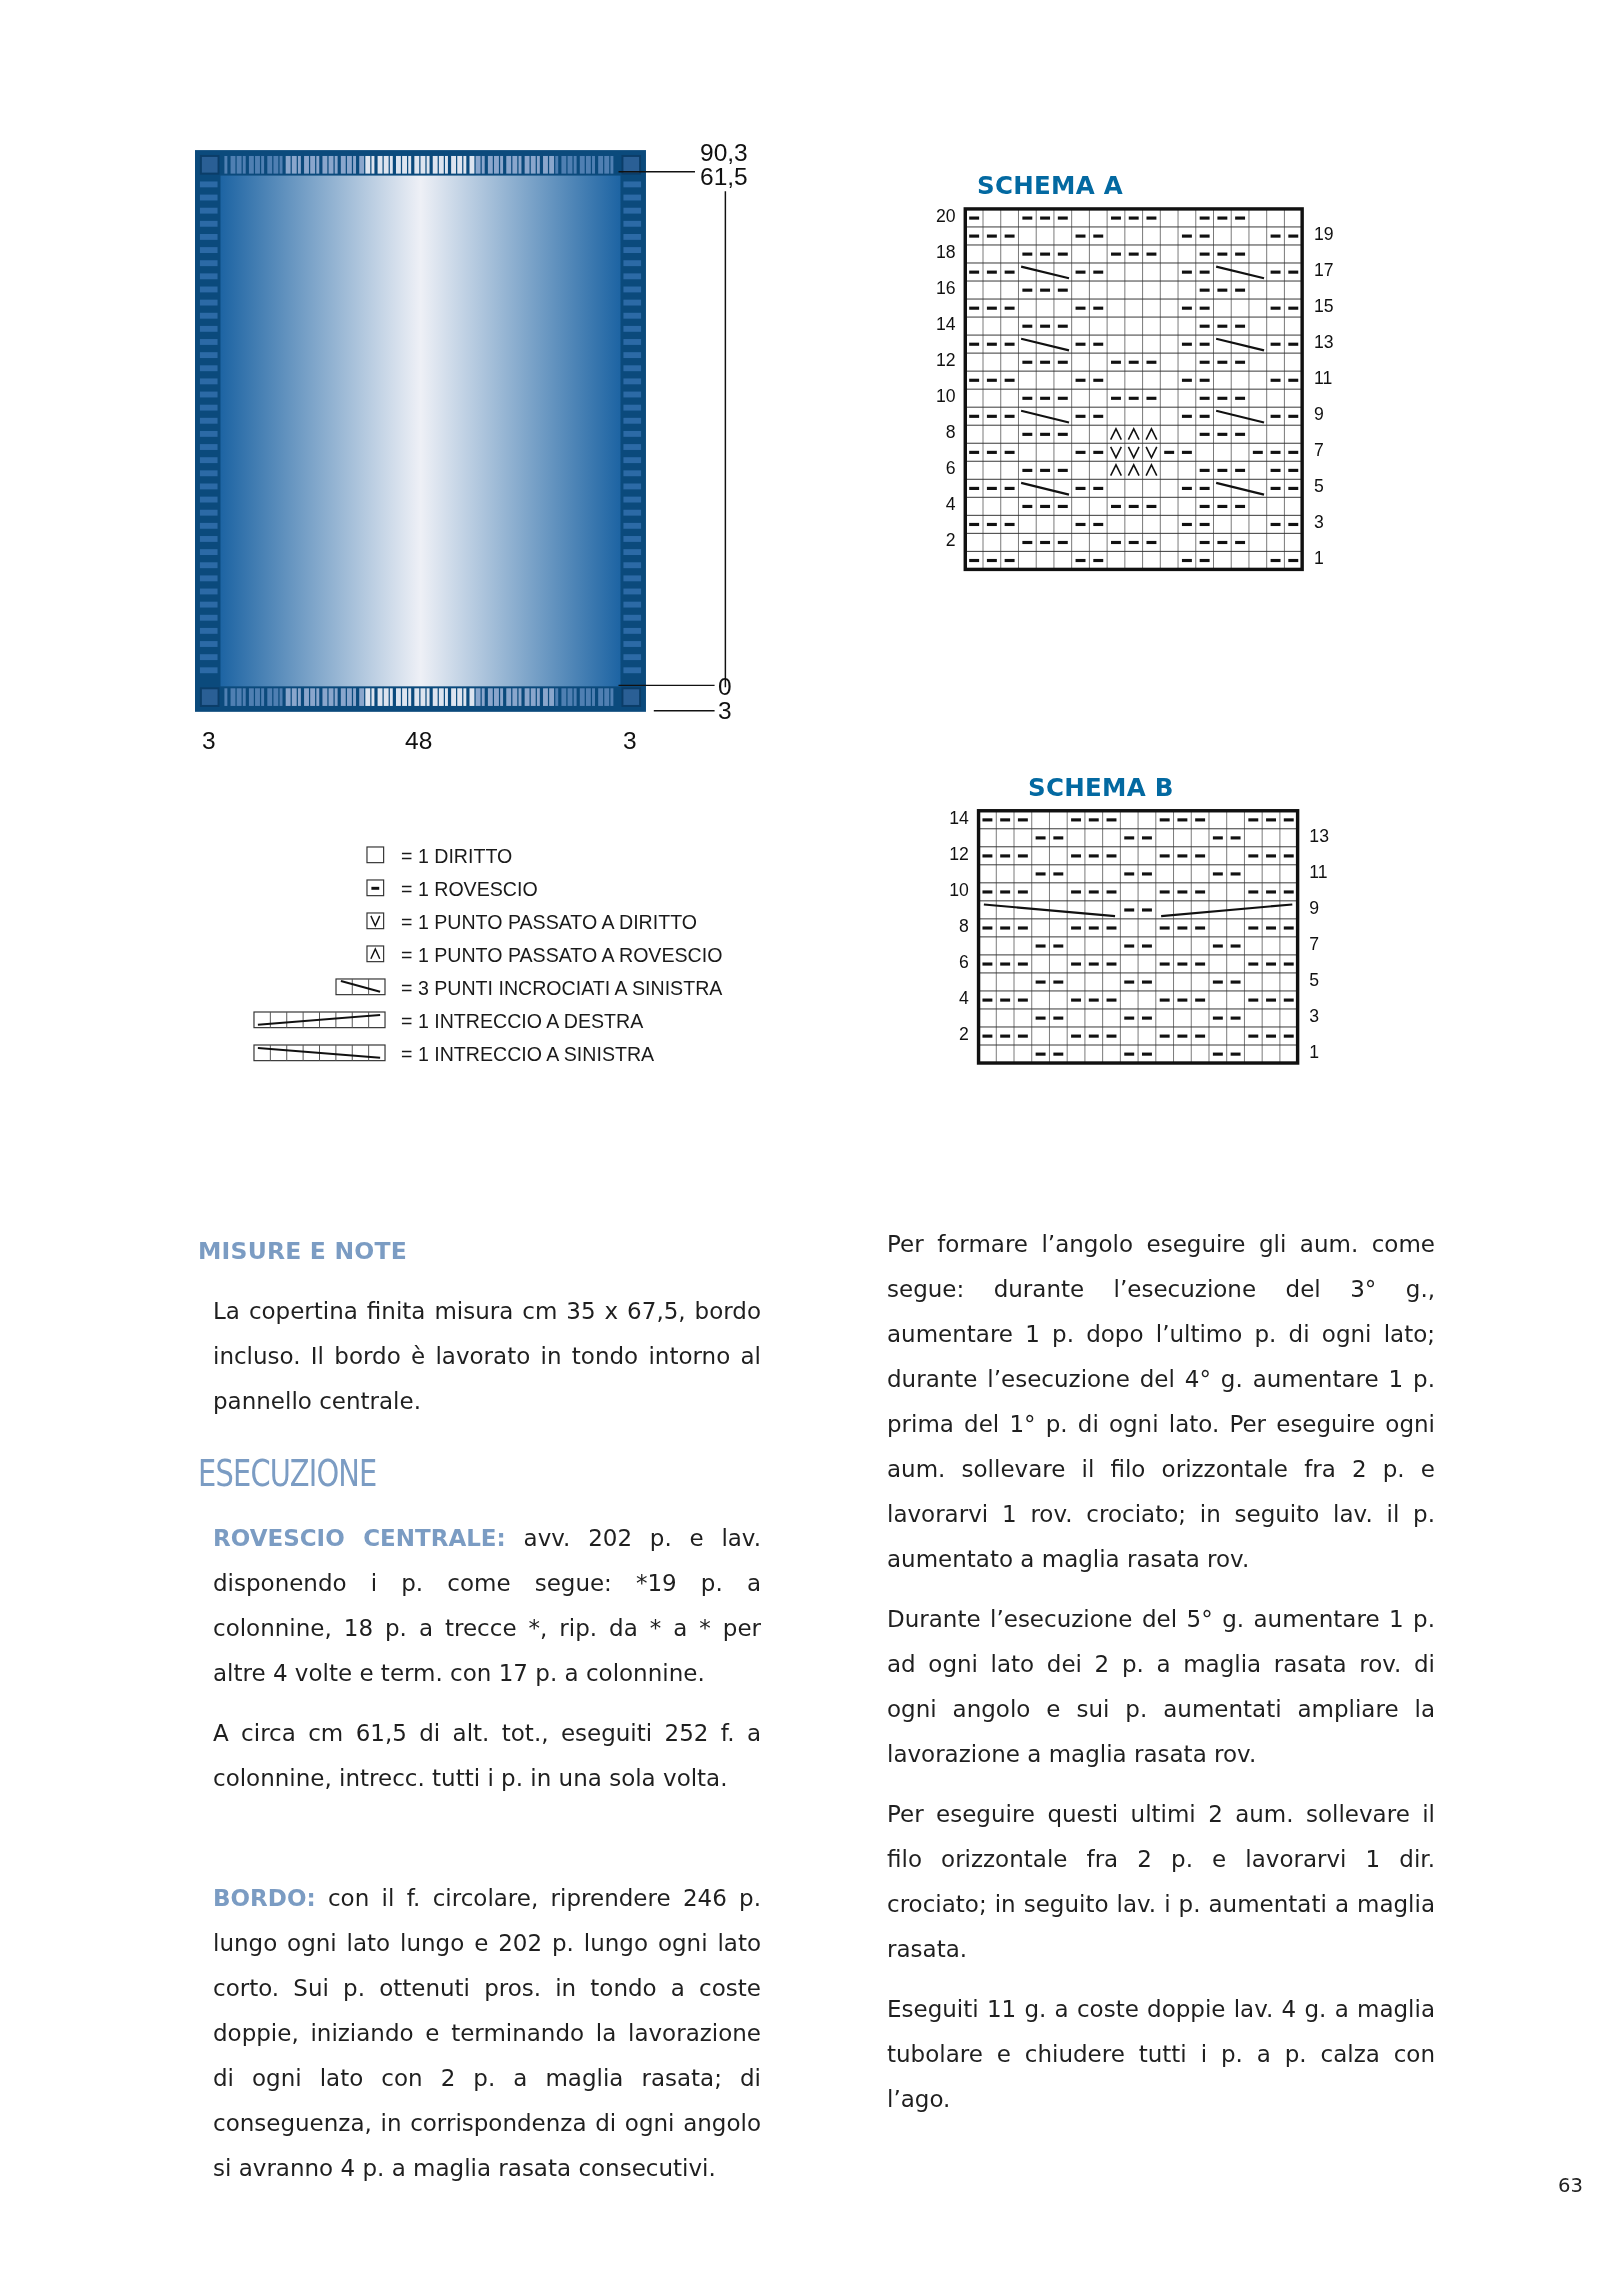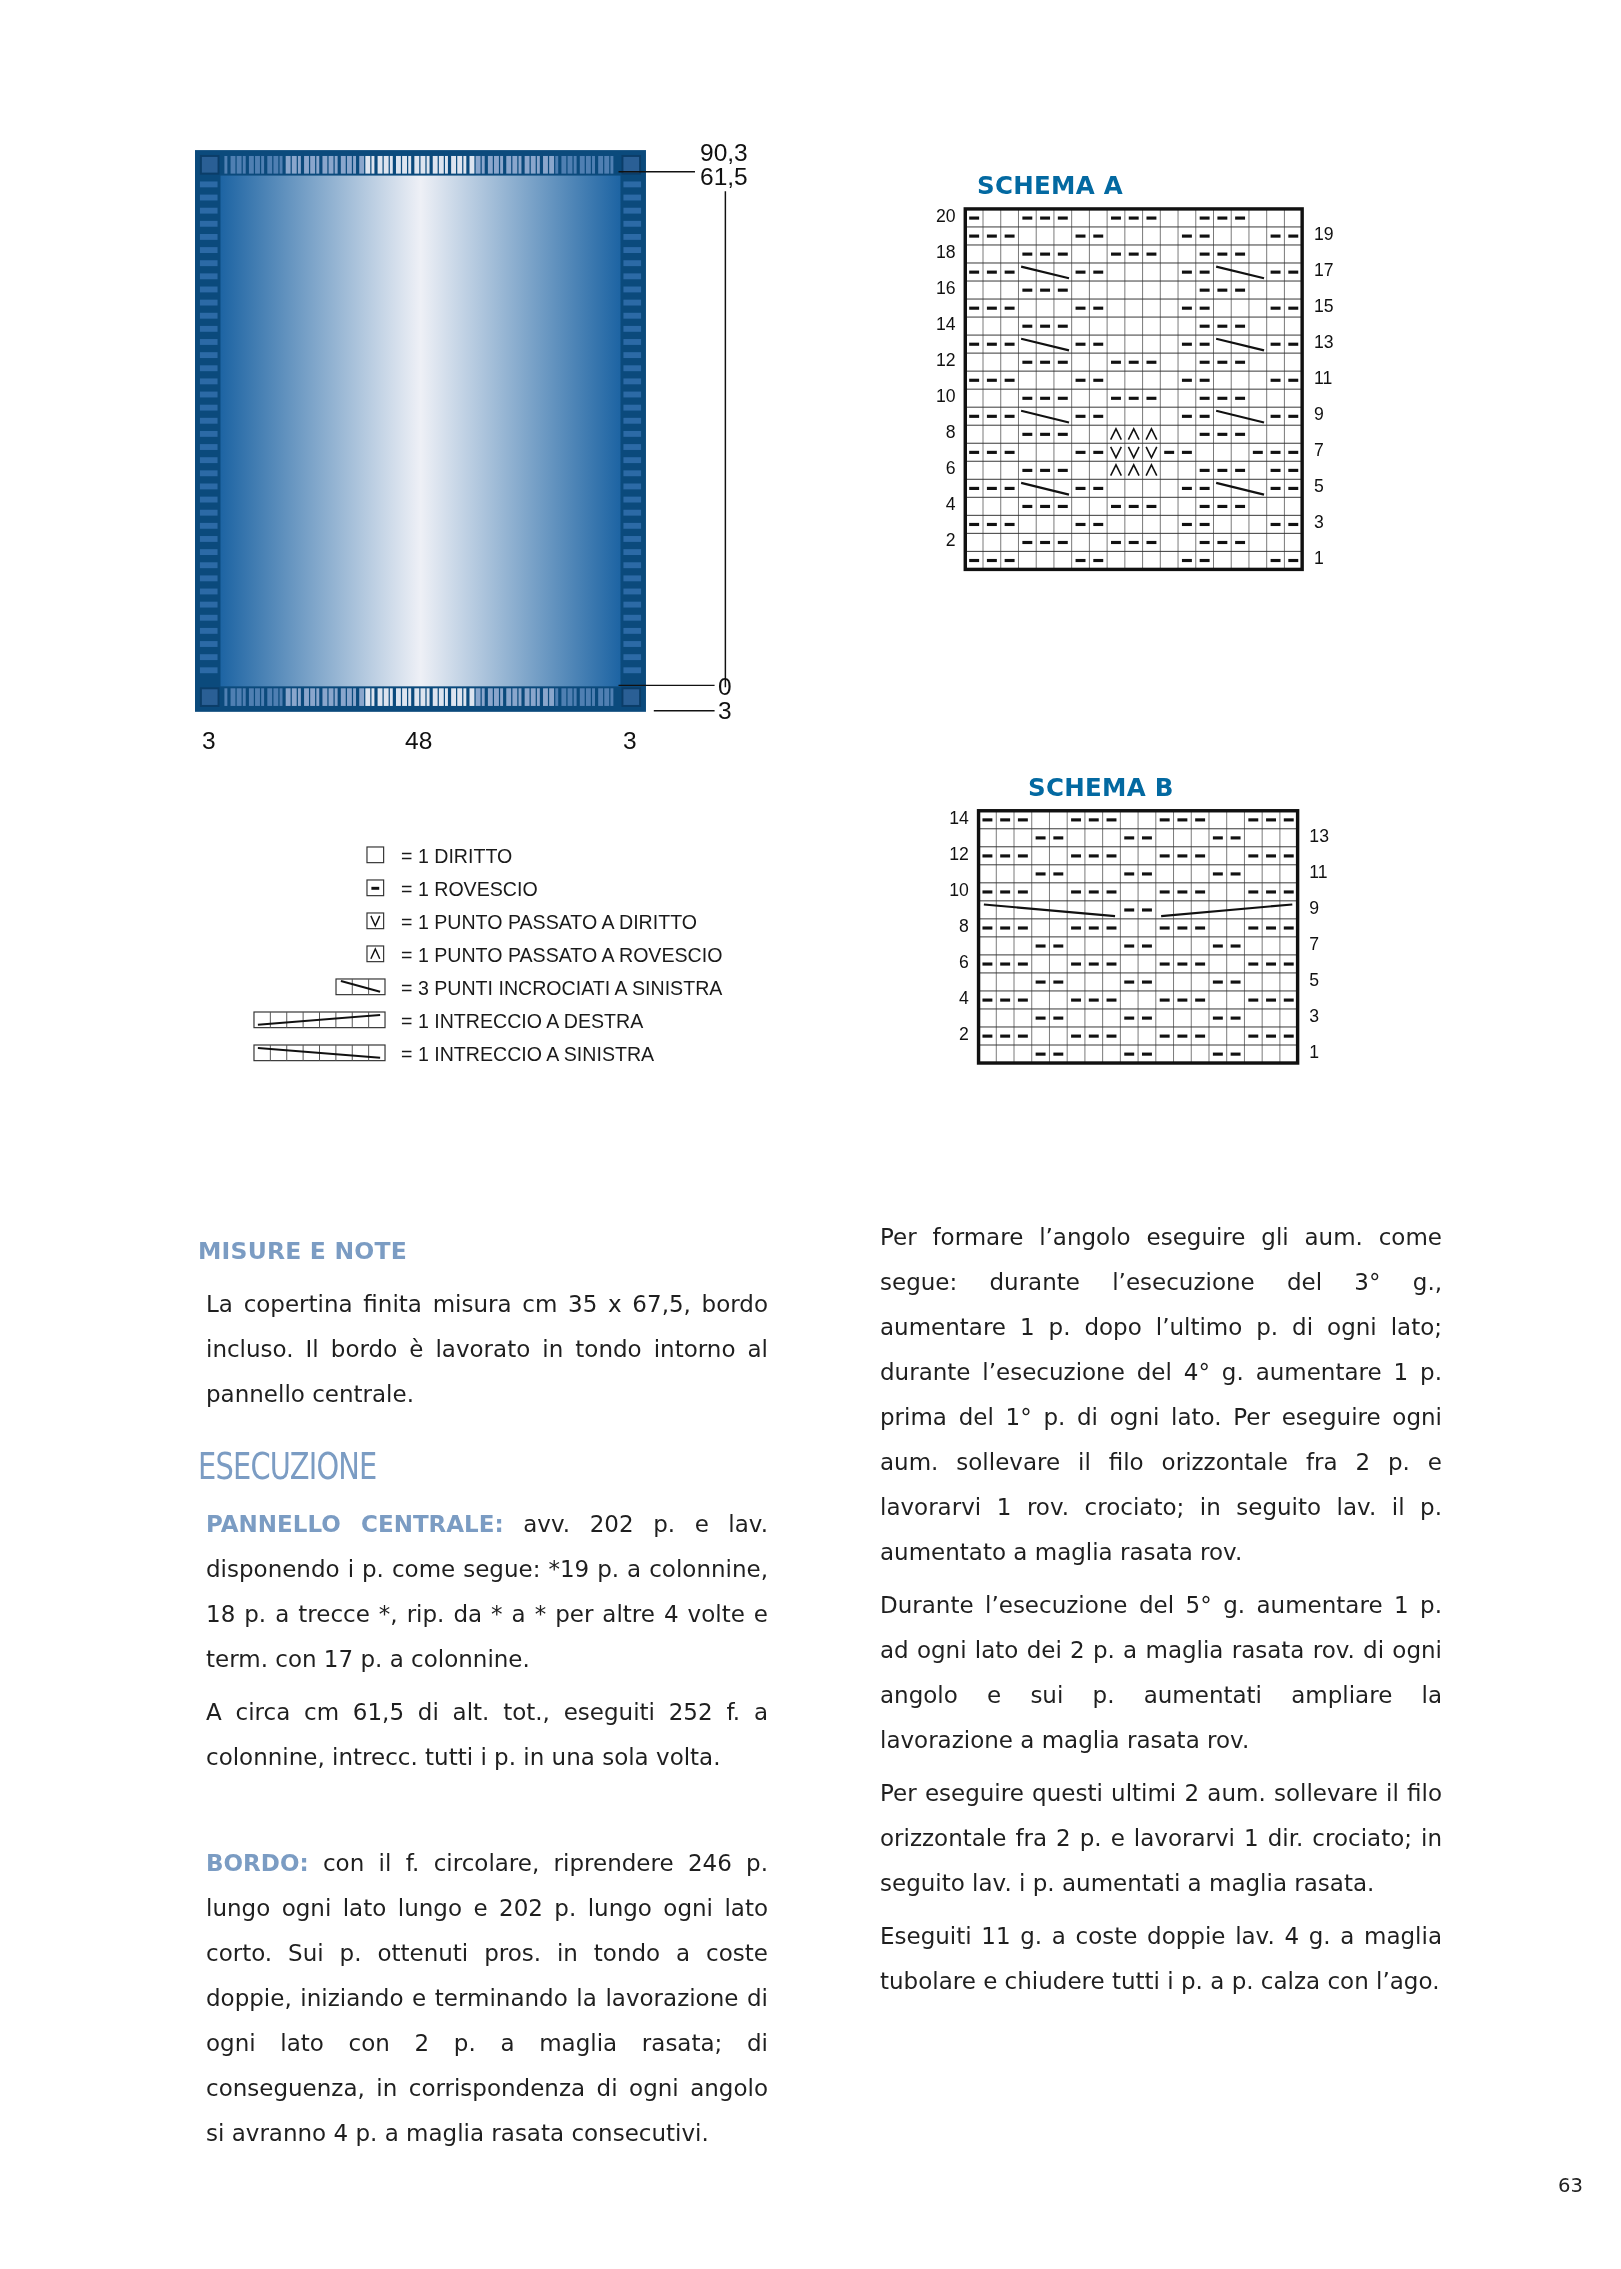--- a/index.html
+++ b/index.html
@@ -20,21 +20,21 @@
   #legend { position: absolute; left: 195px; top: 841px; width: 549px; }
   .legend-row { position: relative; height: 33px; }
   .legend-symbol { position: absolute; right: 358px; top: 4.9px; }
   .legend-label { position: absolute; left: 206px; top: 3.9px; font-size: 19.6px; color: #1a1a1a; white-space: nowrap; }
 
   
   .col { position: absolute; top: 1209px; width: 578px; font-family: "DejaVu Sans", sans-serif;
          font-size: 23px; line-height: 45px; color: #1f1f1f; text-align: justify; }
   #col-left { left: 198px; }
   #col-right { left: 872px; width: 578px; top: 1207px; }
-  .col p { margin: 8px; }
+  .col p { margin: 15px; }
   .h-small { font-family: "DejaVu Sans", sans-serif; font-weight: bold; color: #7b9cc3; font-size: 23.5px;
              letter-spacing: 0.2px; margin-top: 20px; }
   .h-big { font-family: "DejaVu Sans", sans-serif; color: #7b9cc3; font-size: 37px; line-height: 55px;
            letter-spacing: -1px; transform: scaleX(0.78); transform-origin: left; display: block; margin-top: 21.6px; }
   .lead { font-family: "DejaVu Sans", sans-serif; font-weight: bold; color: #7b9cc3; }
   .gap { height: 45px; }
 
   #page-number { position: absolute; left: 1558px; top: 2174px; font-family: "DejaVu Sans", sans-serif;
                  font-size: 19.6px; color: #222; }
 </style>
@@ -769,21 +769,21 @@
         <line x1="5" y1="4" x2="130" y2="14" stroke="#111" stroke-width="2"></line>
       </svg>
     <span class="legend-label">= 1 INTRECCIO A SINISTRA</span>
   </div>
 </div>
 
 <div id="col-left" class="col">
   <div class="h-small">MISURE E NOTE</div>
   <p>La copertina finita misura cm 35 x 67,5, bordo incluso. Il bordo è lavorato in tondo intorno  al pannello centrale.</p>
   <span class="h-big">ESECUZIONE</span>
-  <p><span class="lead">PANNELLO CENTRALE:</span><span> avv. 202 p. e lav. dispo­nendo i p. come segue: *19 p. a colonnine, 18 p. a trecce *, rip. da * a * per altre 4 volte e term. con 17 p. a colonnine.</span></p>
+  <p><span class="lead">ROVESCIO CENTRALE:</span><span> avv. 202 p. e lav. dispo­nendo i p. come segue: *19 p. a colonnine, 18 p. a trecce *, rip. da * a * per altre 4 volte e term. con 17 p. a colonnine.</span></p>
   <p>A circa cm 61,5 di alt. tot., eseguiti 252 f. a colonnine, intrecc. tutti i p. in una sola volta.</p>
   <div class="gap"></div>
   <p><span class="lead">BORDO:</span><span> con il f. circolare, riprendere 246 p. lungo ogni lato lungo e 202 p. lungo ogni lato corto. Sui p. ottenuti pros. in tondo a coste doppie, iniziando e terminando la lavorazione di ogni lato con 2 p. a maglia rasata; di conseguenza, in corrispondenza di ogni angolo si avranno 4 p. a maglia rasata consecutivi.</span></p>
 </div>
 
 <div id="col-right" class="col">
   <p>Per formare l’angolo eseguire gli aum. come segue: durante l’esecuzione del 3° g., aumentare 1 p. dopo l’ultimo p. di ogni lato; durante l’esecuzione del 4° g. aumentare 1 p. prima del 1° p. di ogni lato. Per eseguire ogni aum. sollevare il filo orizzontale fra 2 p. e lavorarvi 1 rov. crociato; in seguito lav. il p. aumentato a maglia rasata rov.</p>
   <p>Durante l’esecuzione del 5° g. aumentare 1 p. ad ogni lato dei 2 p. a maglia rasata rov. di ogni angolo e sui p. aumentati ampliare la lavorazione a maglia rasata rov.</p>
   <p>Per eseguire questi ultimi 2 aum. sollevare il filo orizzontale fra 2 p. e lavorarvi 1 dir. crociato; in seguito lav. i p. aumentati a maglia rasata.</p>
   <p>Eseguiti 11 g. a coste doppie lav. 4 g. a maglia tubolare e chiudere tutti i p. a p. calza con l’ago.</p>

